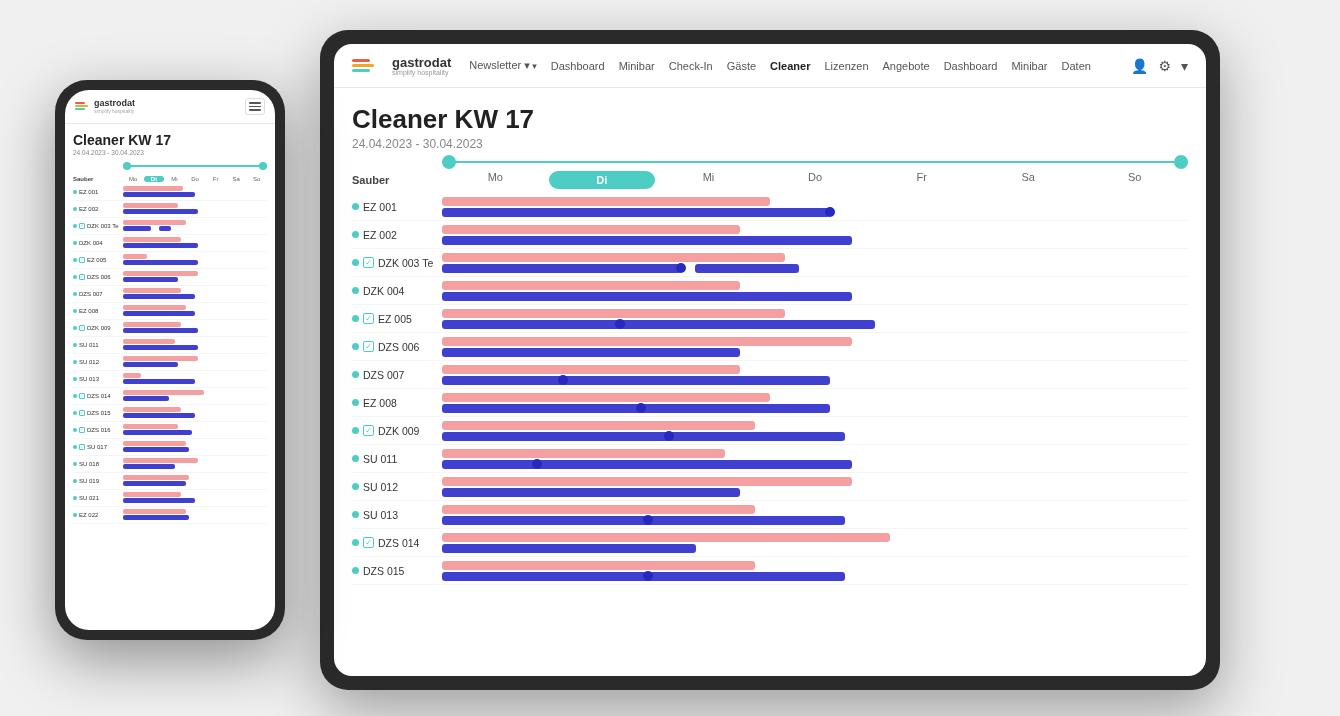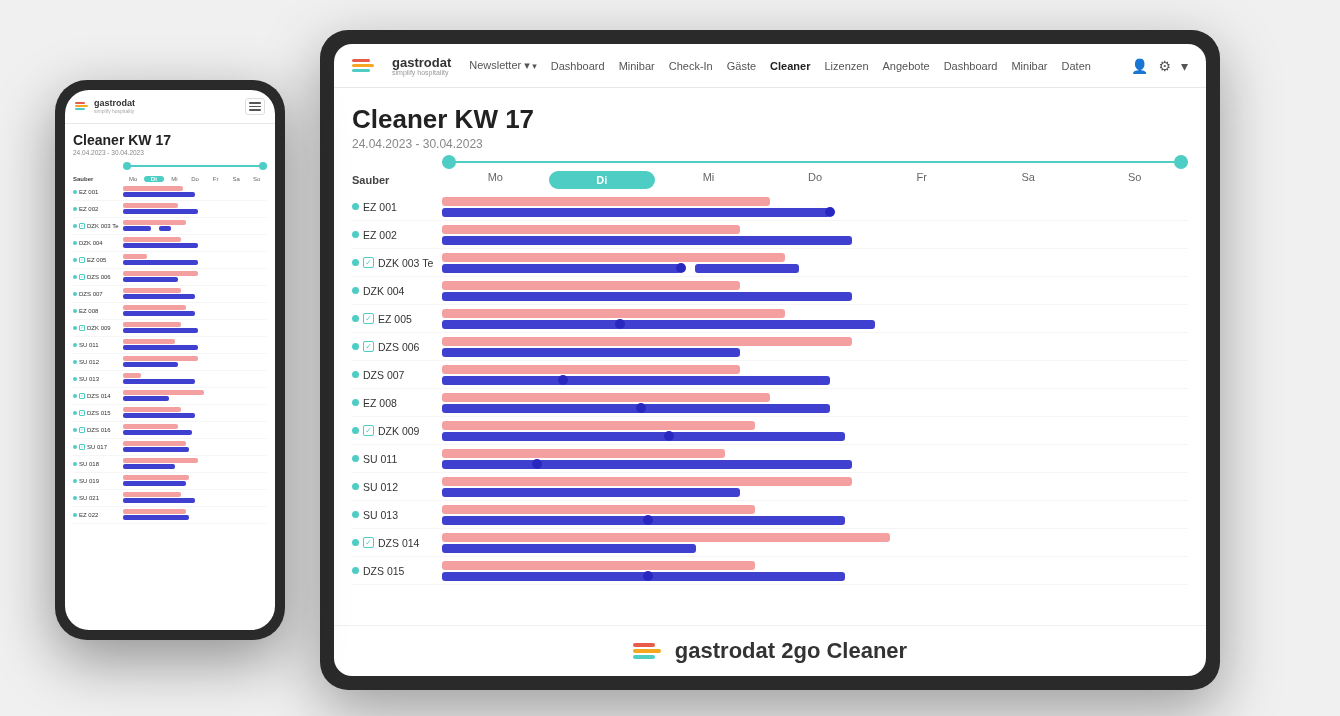--- a/index.html
+++ b/index.html
@@ -690,28 +690,20 @@
               <div class="bar bar-blue" style="width:54%; position:relative;">
                 <div style="position:absolute;left:50%;top:50%;transform:translateY(-50%);width:10px;height:10px;border-radius:50%;background:#2828c0;"></div>
               </div>
             </div>
           </div>
 
         </div>
       </div>
     </div>
 
-    <div class="tablet-branding">
-      <div class="branding-logo">
-        <span class="b1"></span>
-        <span class="b2"></span>
-        <span class="b3"></span>
-      </div>
-      <div class="branding-text">gastrodat 2go Cleaner</div>
-    </div>
   </div>
 </div>
 
 <div class="phone">
   <div class="phone-screen">
 
     <div class="phone-nav">
       <div class="phone-logo-mark">
         <span class="pl1"></span>
         <span class="pl2"></span>

